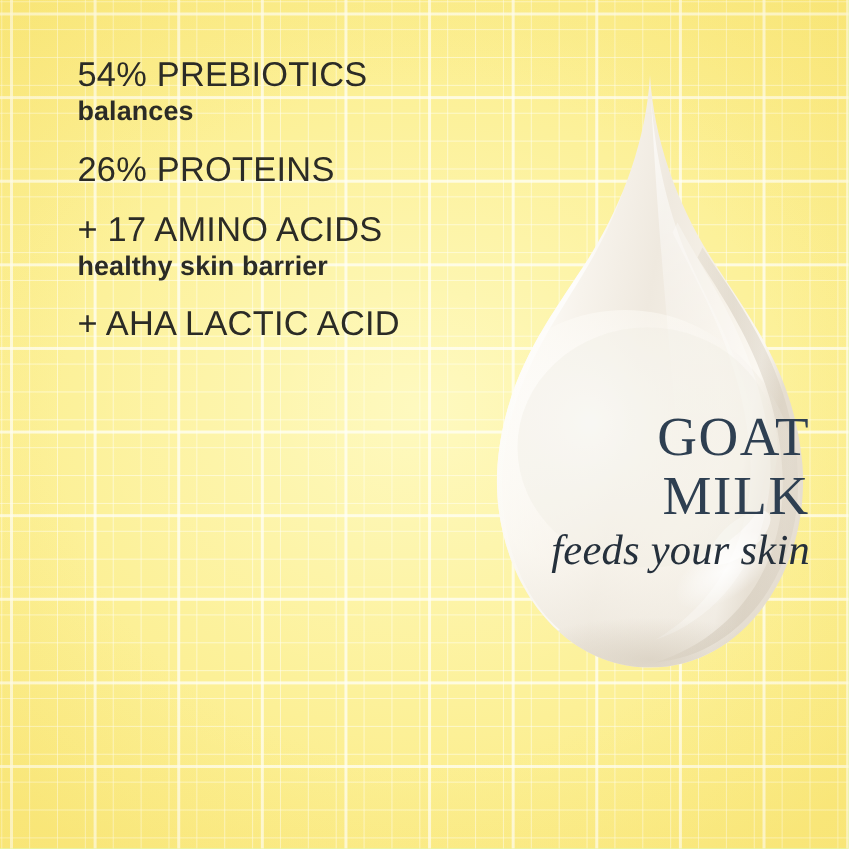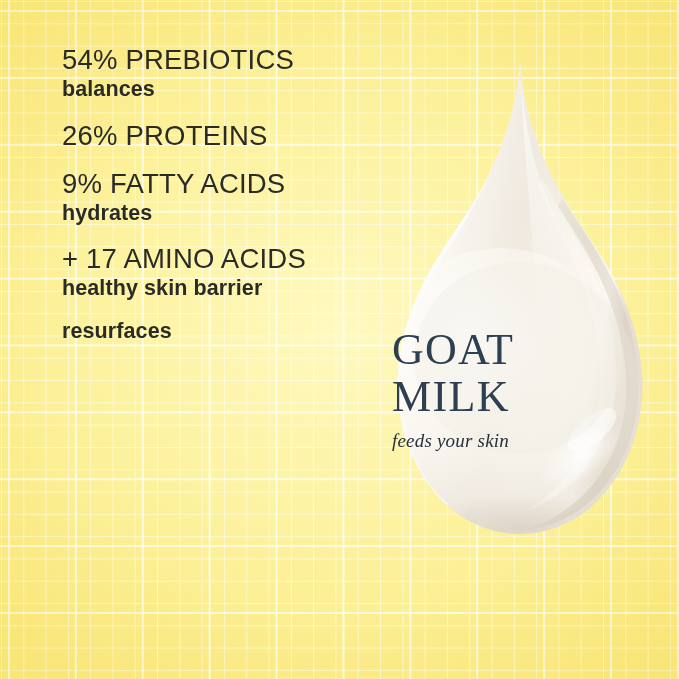--- a/index.html
+++ b/index.html
@@ -106,36 +106,36 @@
     width: 100%;
     height: 100%;
     display: block;
   }
 
   .droplet-text {
     position: absolute;
     left: 0;
     right: 0;
     top: 268px;
-    text-align: left;
+    text-align: right;
     pointer-events: none;
   }
   .dt-line1, .dt-line2 {
     font-family: "Liberation Serif", serif;
     font-size: 44px;
     line-height: 47px;
     letter-spacing: 1.2px;
     color: #2e3f51;
     font-weight: 400;
   }
   .dt-line2 { letter-spacing: 1.4px; }
   .dt-tag {
     font-family: "Liberation Serif", serif;
     font-style: italic;
-    font-size: 19px;
+    font-size: 34px;
     line-height: 30px;
     letter-spacing: 0.2px;
     color: #25303c;
     margin-top: 6px;
   }
 </style>
 </head>
 <body>
 
 <div id="poster">
@@ -150,35 +150,31 @@
 
     <div class="item">
       <div class="item-head">54% PREBIOTICS</div>
       <div class="item-sub">balances</div>
     </div>
 
     <div class="item">
       <div class="item-head">26% PROTEINS</div>
     </div>
 
-    <div class="item">
-      <div class="item-head">9% FATTY ACIDS</div>
-      <div class="item-sub">hydrates</div>
-    </div>
 
     <div class="item">
       <div class="item-head">+ 17 AMINO ACIDS</div>
       <div class="item-sub">healthy skin barrier</div>
     </div>
 
     <div class="item">
     </div>
 
     <div class="item">
-      <div class="item-sub">resurfaces</div>
+      <div class="item-head">+ AHA LACTIC ACID</div>
     </div>
 
   </div>
 
   <div class="droplet-wrap">
 
     <svg class="droplet-svg" viewBox="0 0 256 494" preserveAspectRatio="none">
       <defs>
         <linearGradient id="gBody" x1="0" y1="0" x2="1" y2="0.35">
           <stop offset="0.00" stop-color="#ded7cc"></stop>

